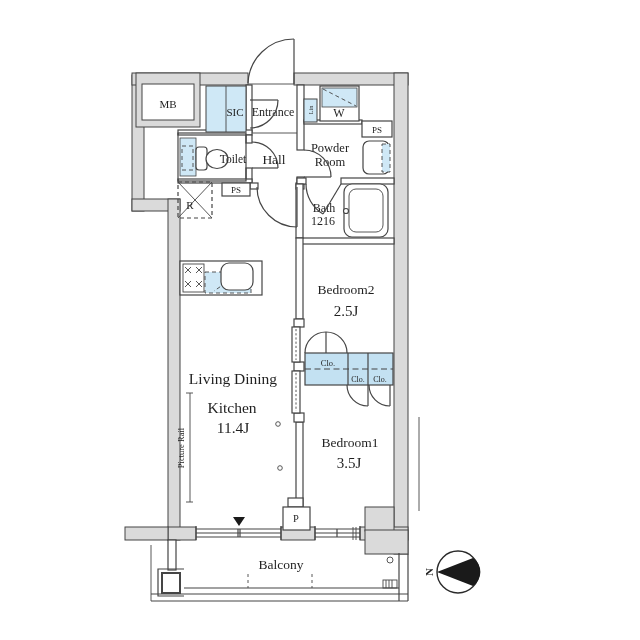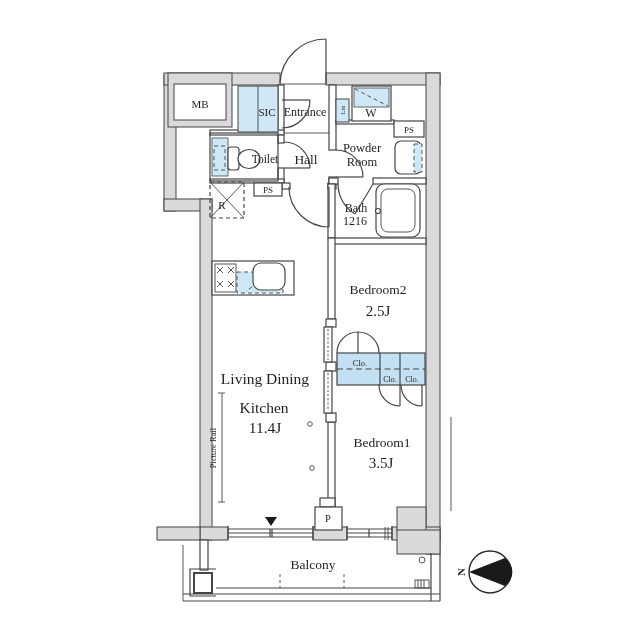--- a/index.html
+++ b/index.html
@@ -1,20 +1,20 @@
 <!DOCTYPE html>
 <html style="--wall-fill: #dadada; --line: #454545; --fixture-blue: #cfe8f6; --closet-blue: #c3e1f2; --text: #1f1f1f; --background: #ffffff;"><head>
 <meta charset="utf-8">
 <style>
   :root{
     --wall-fill:#dadada; --line:#454545; --fixture-blue:#cfe8f6;
     --closet-blue:#c3e1f2; --text:#1f1f1f; --background:#ffffff;
   }
   html,body{margin:0;padding:0;background:var(--background);}
-  .stage{width:512px;height:640px;background:var(--background);position:relative;overflow:hidden;padding-left:32px;}
+  .stage{width:512px;height:640px;background:var(--background);position:relative;overflow:hidden;}
   svg{display:block;}
   svg text{font-family:"Liberation Serif","DejaVu Serif",serif;fill:var(--text);text-anchor:middle;}
   .wall{fill:var(--wall-fill);stroke:var(--line);stroke-width:1;}
   .iwall{fill:#ffffff;stroke:var(--line);stroke-width:1.2;}
   .ln{fill:none;stroke:var(--line);stroke-width:1.2;}
   .thin{stroke-width:0.9;}
   .thick{stroke-width:2;}
   .dash{stroke-dasharray:4 3;}
   .dashsm{stroke-dasharray:2.2 2;}
   .blue{fill:var(--fixture-blue);}

